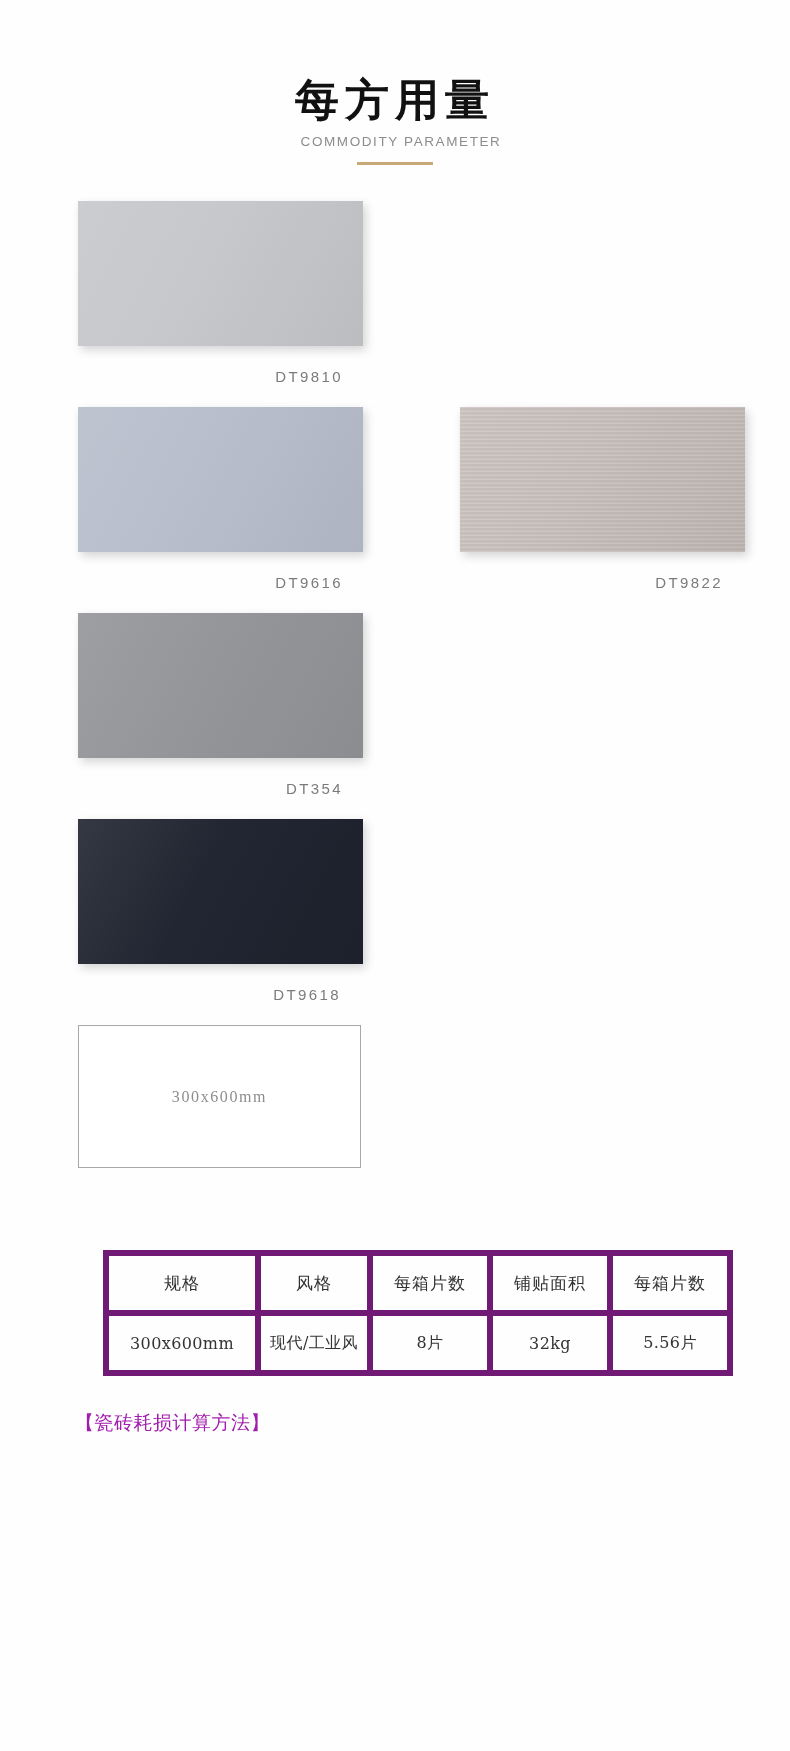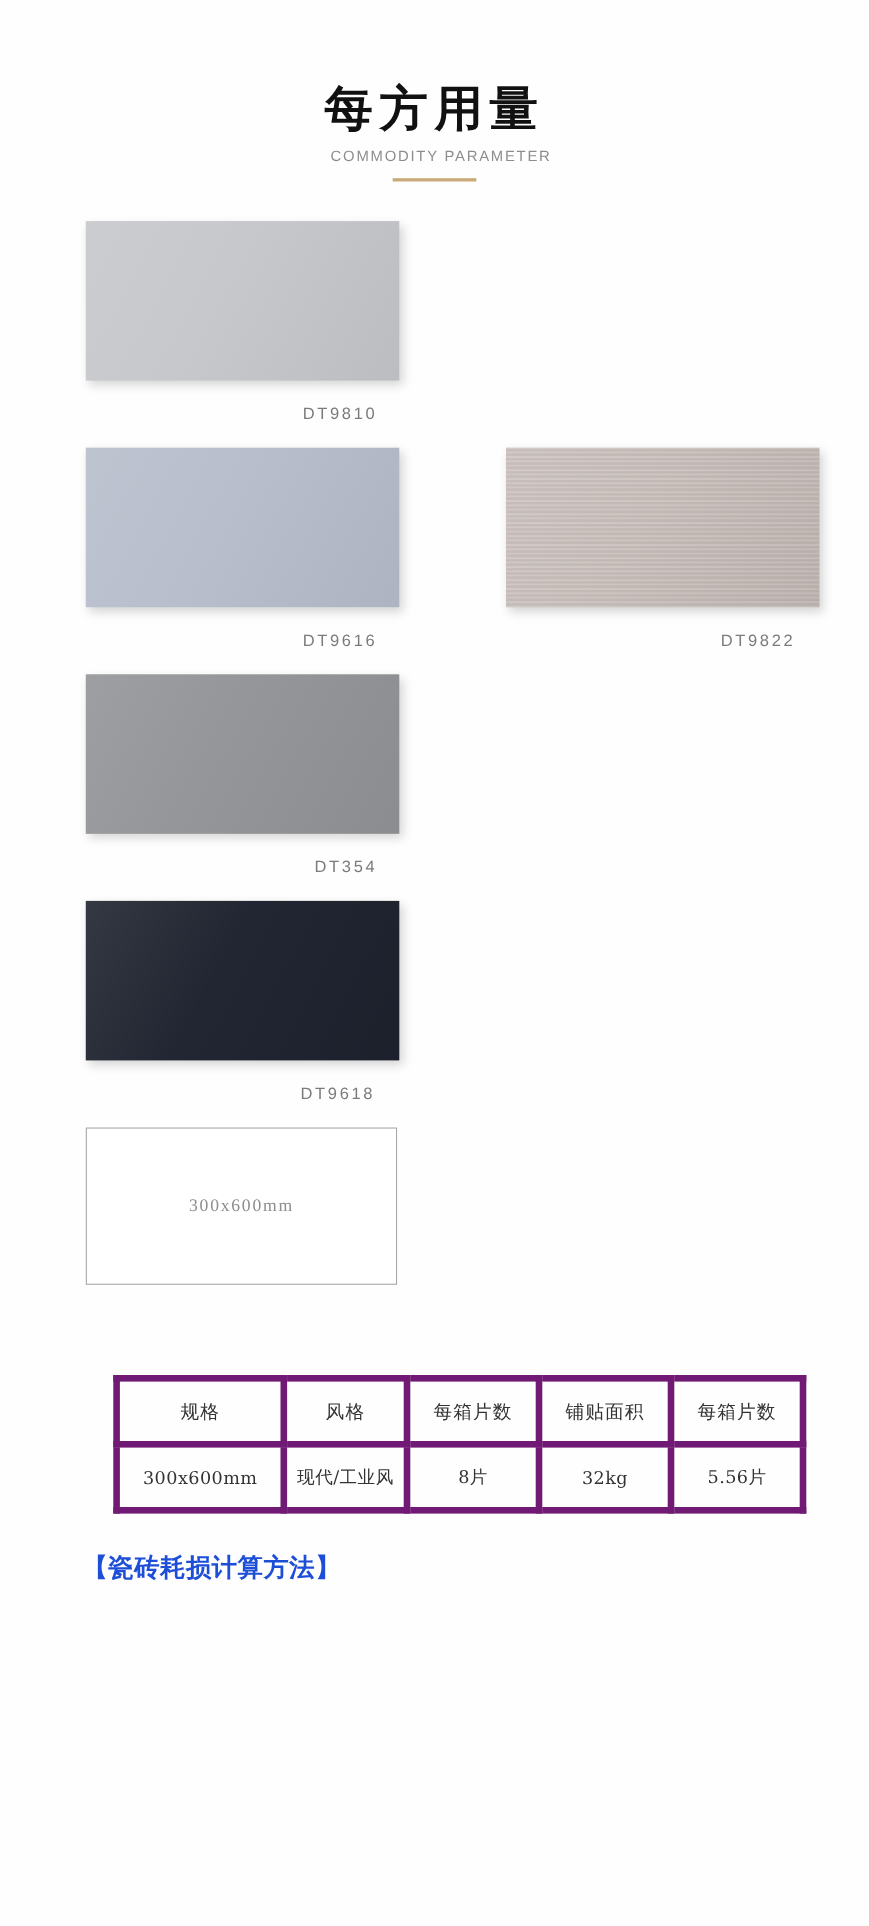--- a/index.html
+++ b/index.html
@@ -172,23 +172,23 @@
   .col-pcs   { width: 112px; }
   .col-wt    { width: 112px; }
   .col-use   { width: 112px; }
 
   
   .note {
     margin: 34px auto 0 auto;
     width: 640px;
   }
   .note-title {
-    font-size: 23px;
-    font-weight: bold;
-    color: #1d4ed8;
+    font-size: 19px;
+    font-weight: normal;
+    color: #a21caf;
     letter-spacing: 0.5px;
     font-family: "DejaVu Sans", "Liberation Sans", sans-serif;
   }
   .note-formula {
     margin-top: 12px;
     font-size: 16.5px;
     color: #333333;
     letter-spacing: 0.2px;
     white-space: nowrap;
     font-family: "DejaVu Sans", "Liberation Sans", sans-serif;

